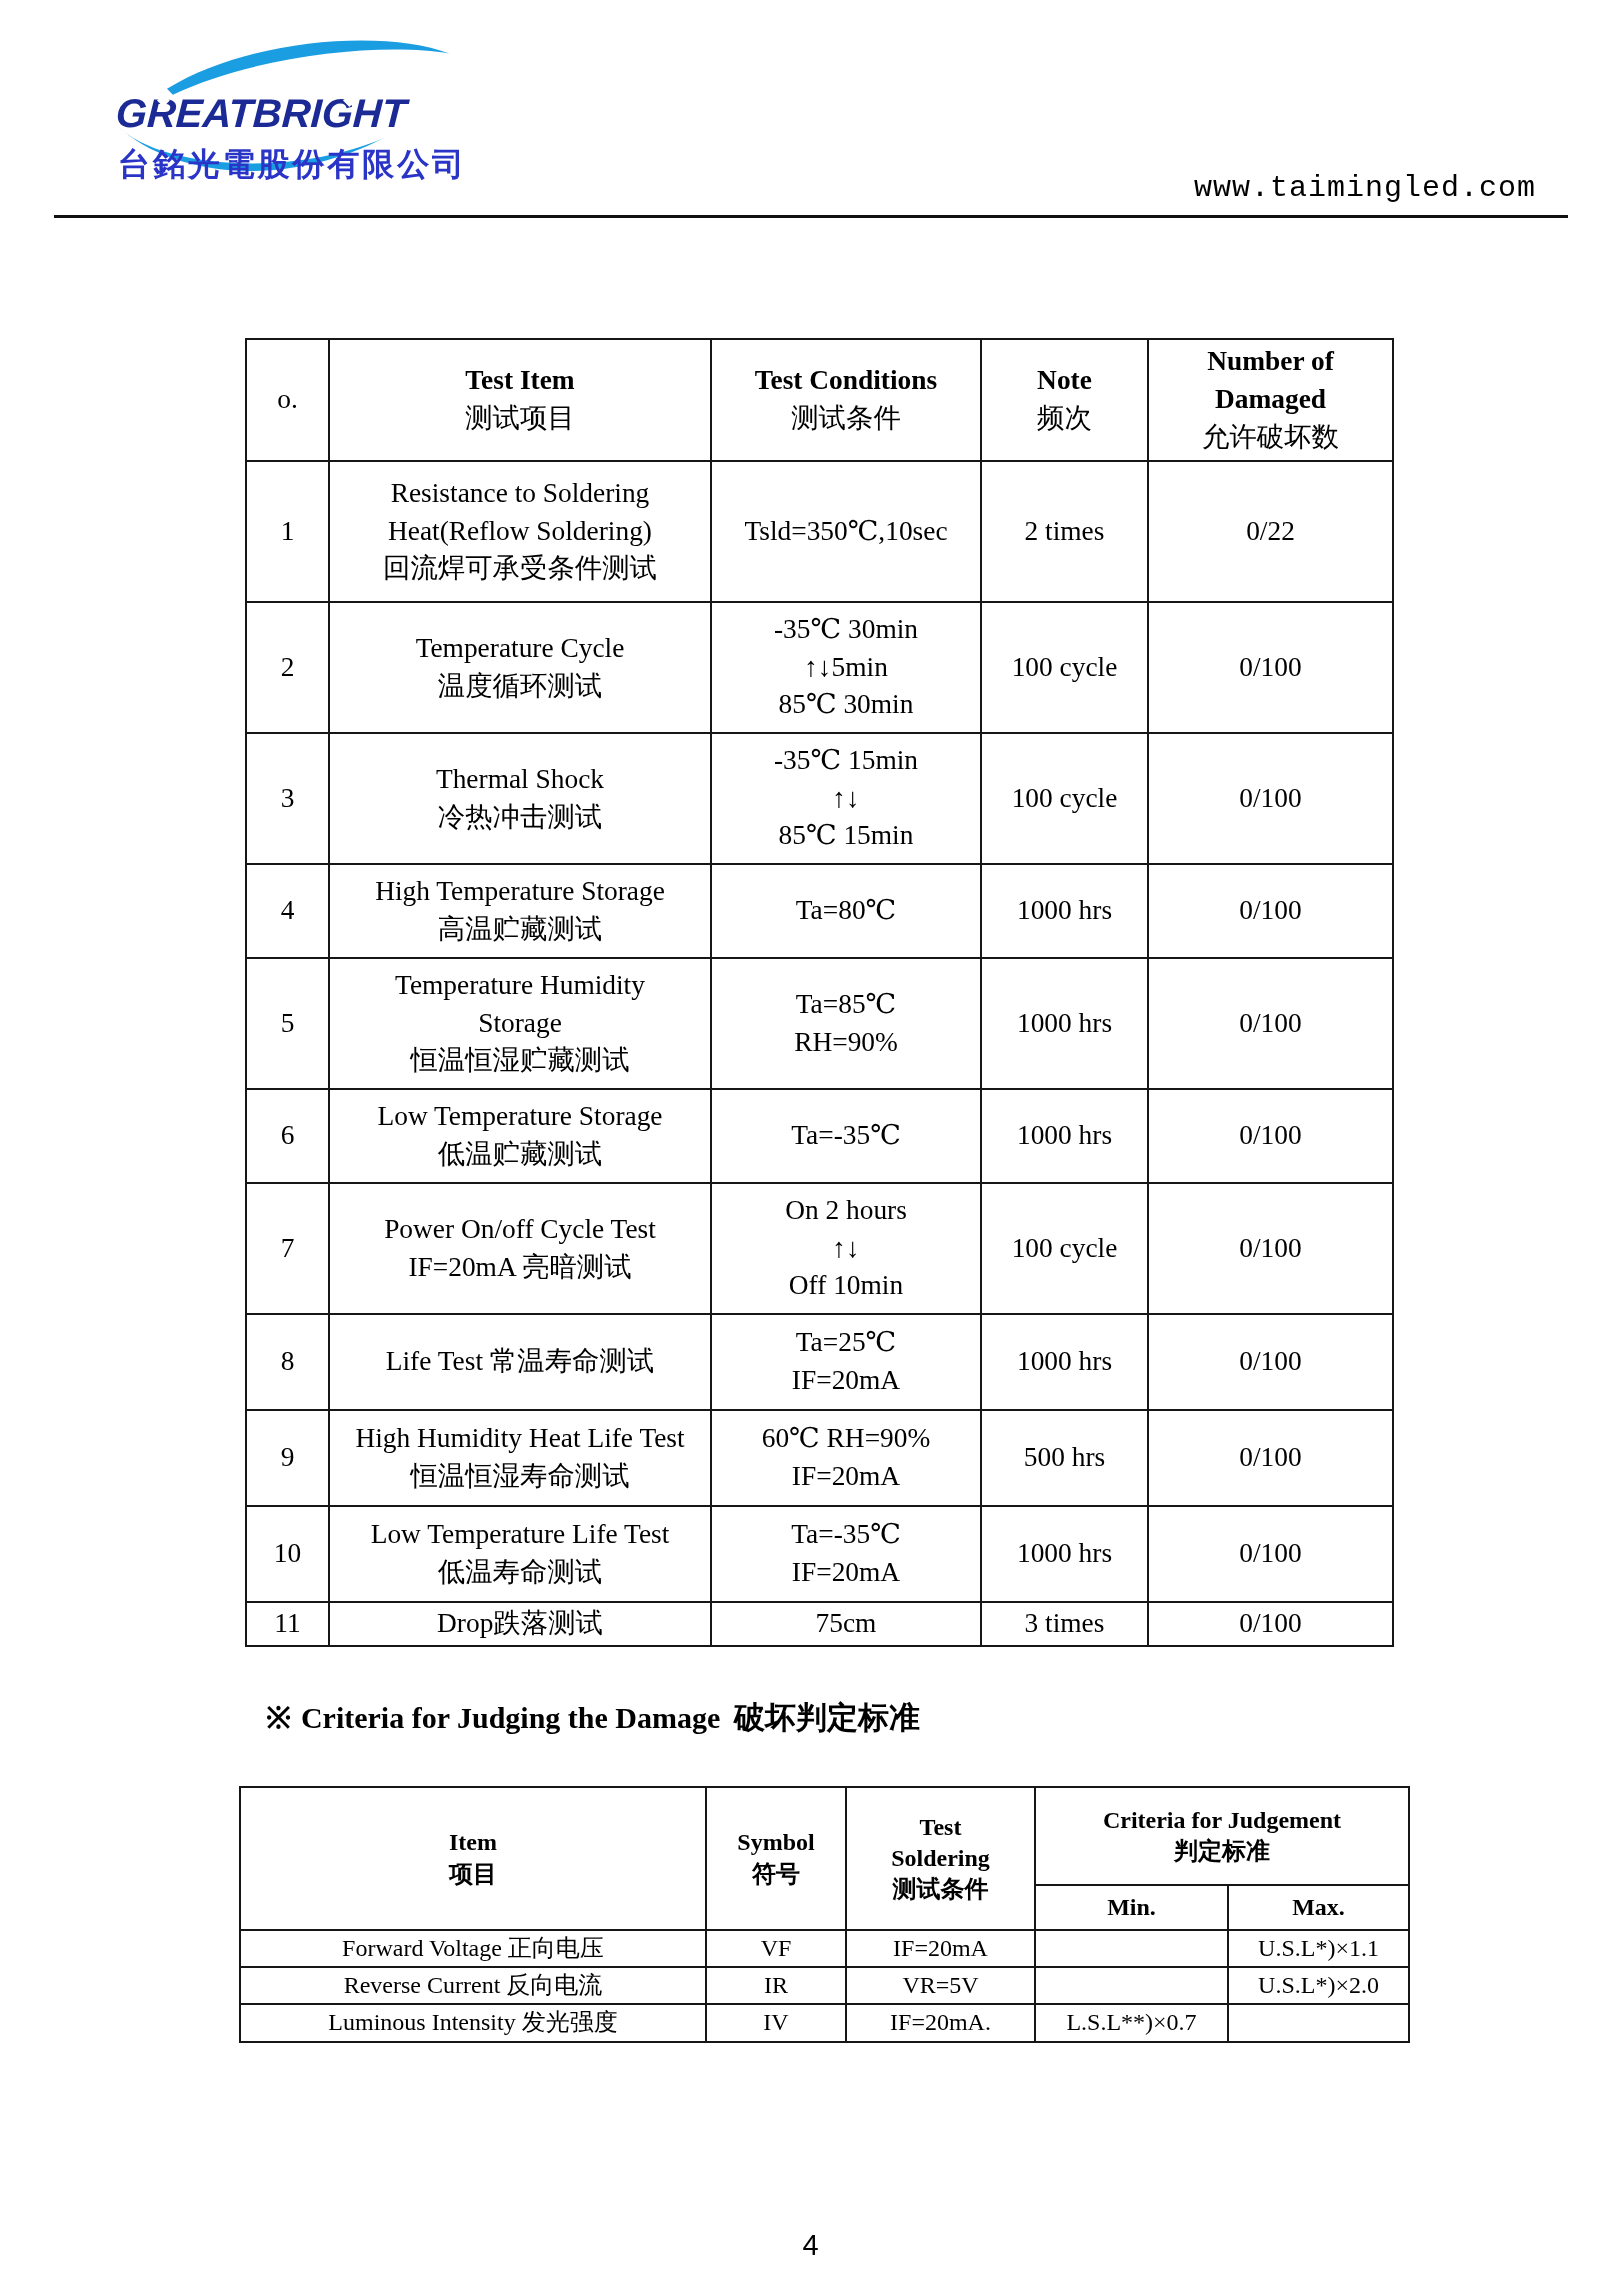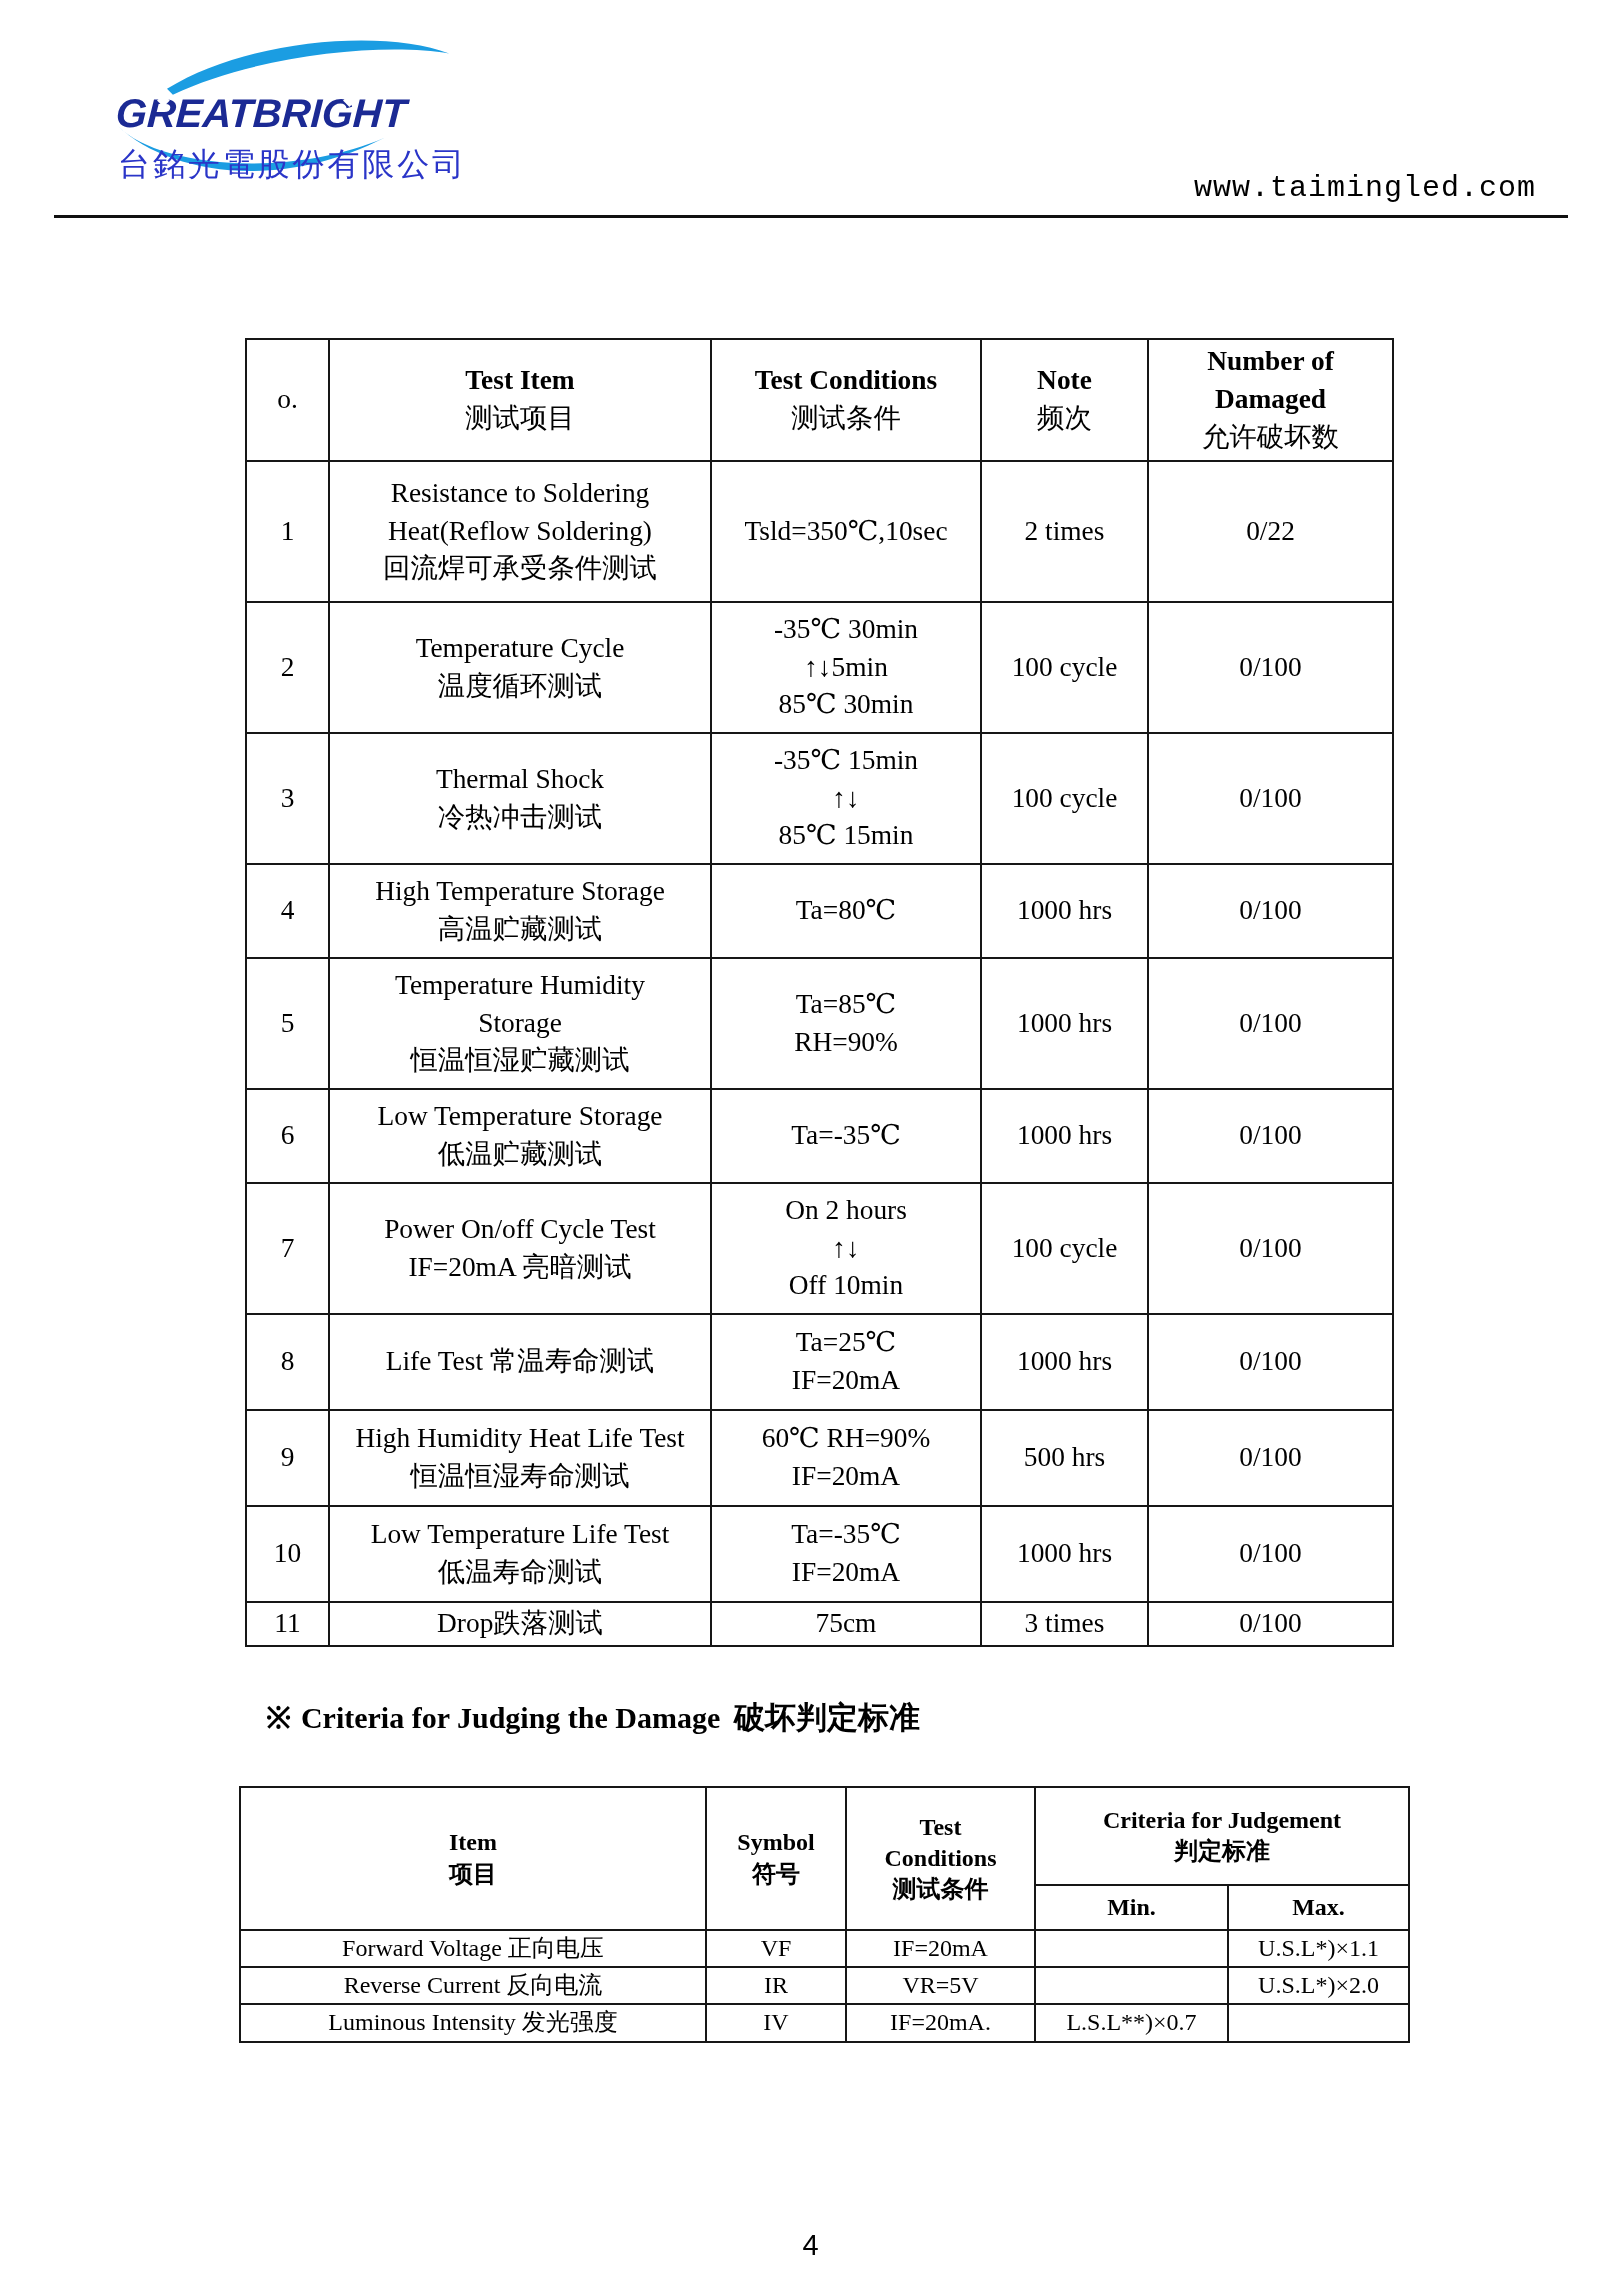--- a/index.html
+++ b/index.html
@@ -22,21 +22,21 @@
     white-space:nowrap;
   }
   .sparkle {
     position:absolute; width:8.8px; height:8.8px; background:#ffffff;
     transform:rotate(45deg); z-index:3;
   }
   .sparkle.s1 { left:90px;  top:74px; }
   .sparkle.s2 { left:276px; top:74px; }
   .company-cn {
     position:absolute; left:49px; top:123px;
-    font-size:32px; font-weight:normal; letter-spacing:2.9px; line-height:1.2;
+    font-size:32px; font-weight:bold; letter-spacing:2.9px; line-height:1.2;
     color:var(--company-blue,#2a35c8); white-space:nowrap;
   }
   .website {
     position:absolute; right:85px; top:171px;
     font-family:"Liberation Mono","DejaVu Sans Mono",monospace;
     font-size:30px; letter-spacing:1px; white-space:nowrap;
   }
   .header-rule {
     position:absolute; left:54px; top:215px; width:1514px; height:2.9px;
     background:#101010;
@@ -256,21 +256,21 @@
         <col style="width:193px">
         <col style="width:181px">
     </colgroup>
     <thead>
       <tr class="main">
         <th rowspan="2">Item
 项目</th>
         <th rowspan="2">Symbol
 符号</th>
         <th rowspan="2">Test
-Conditions
+Soldering
 测试条件</th>
         <th colspan="2">Criteria for Judgement
 判定标准</th>
       </tr>
       <tr class="sub">
         <th>Min.</th>
         <th>Max.</th>
       </tr>
     </thead>
     <tbody>

